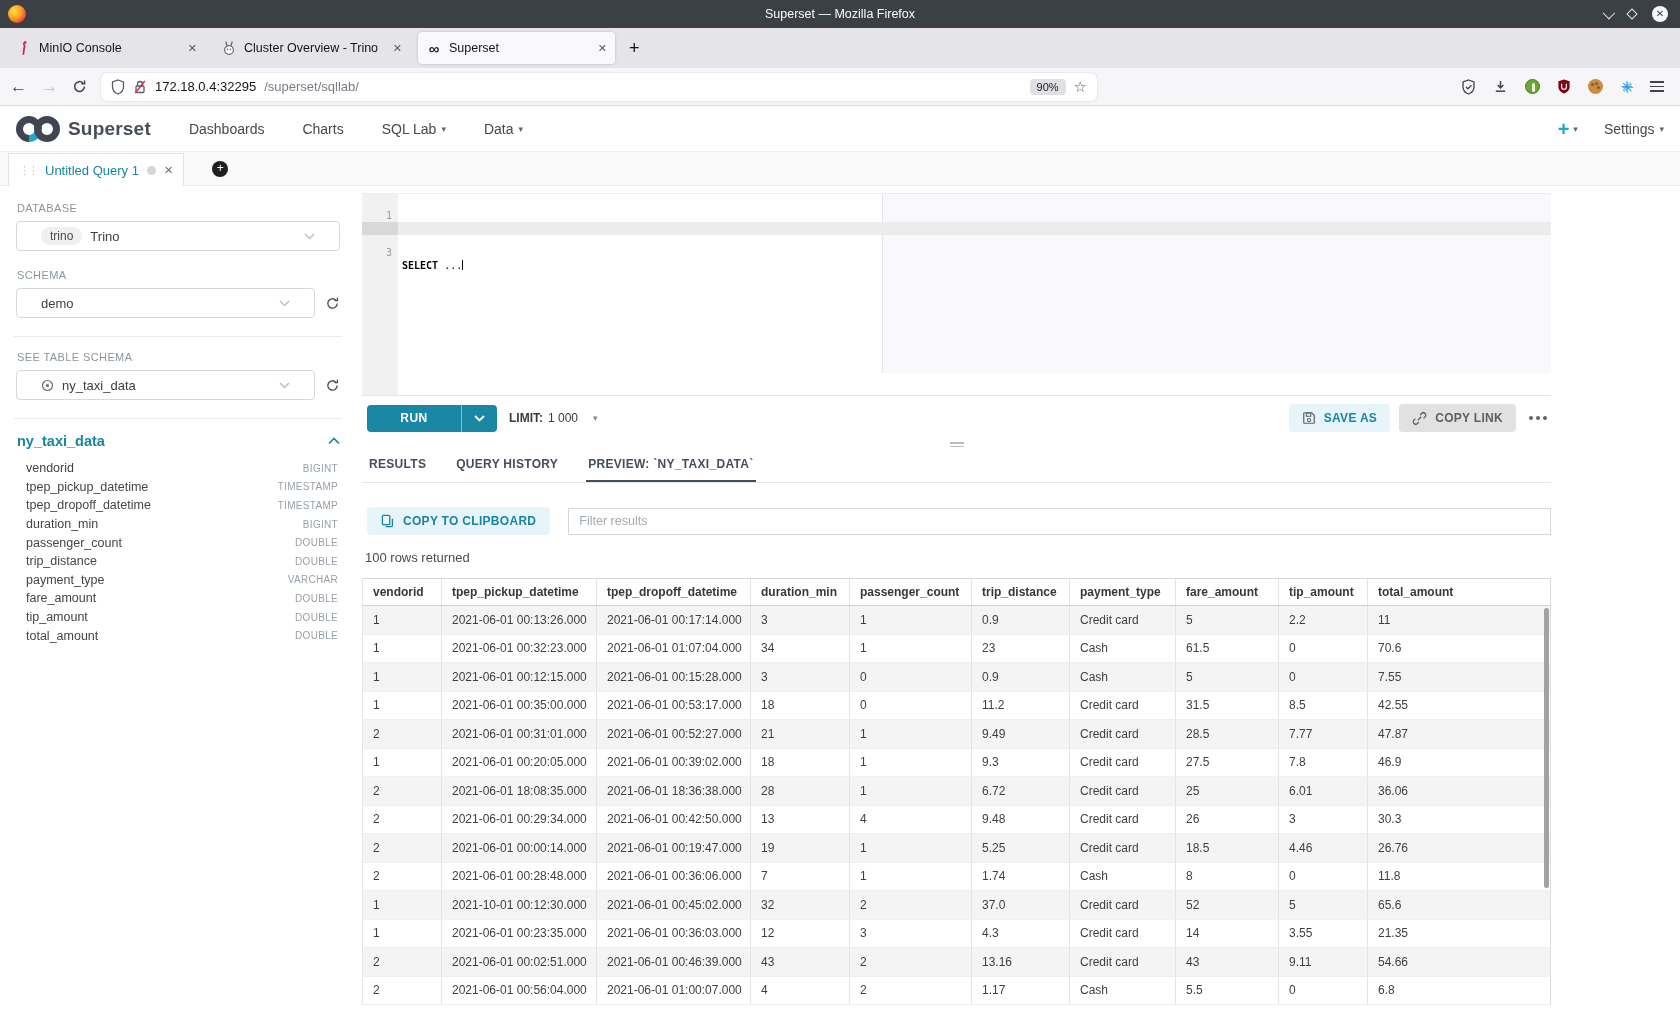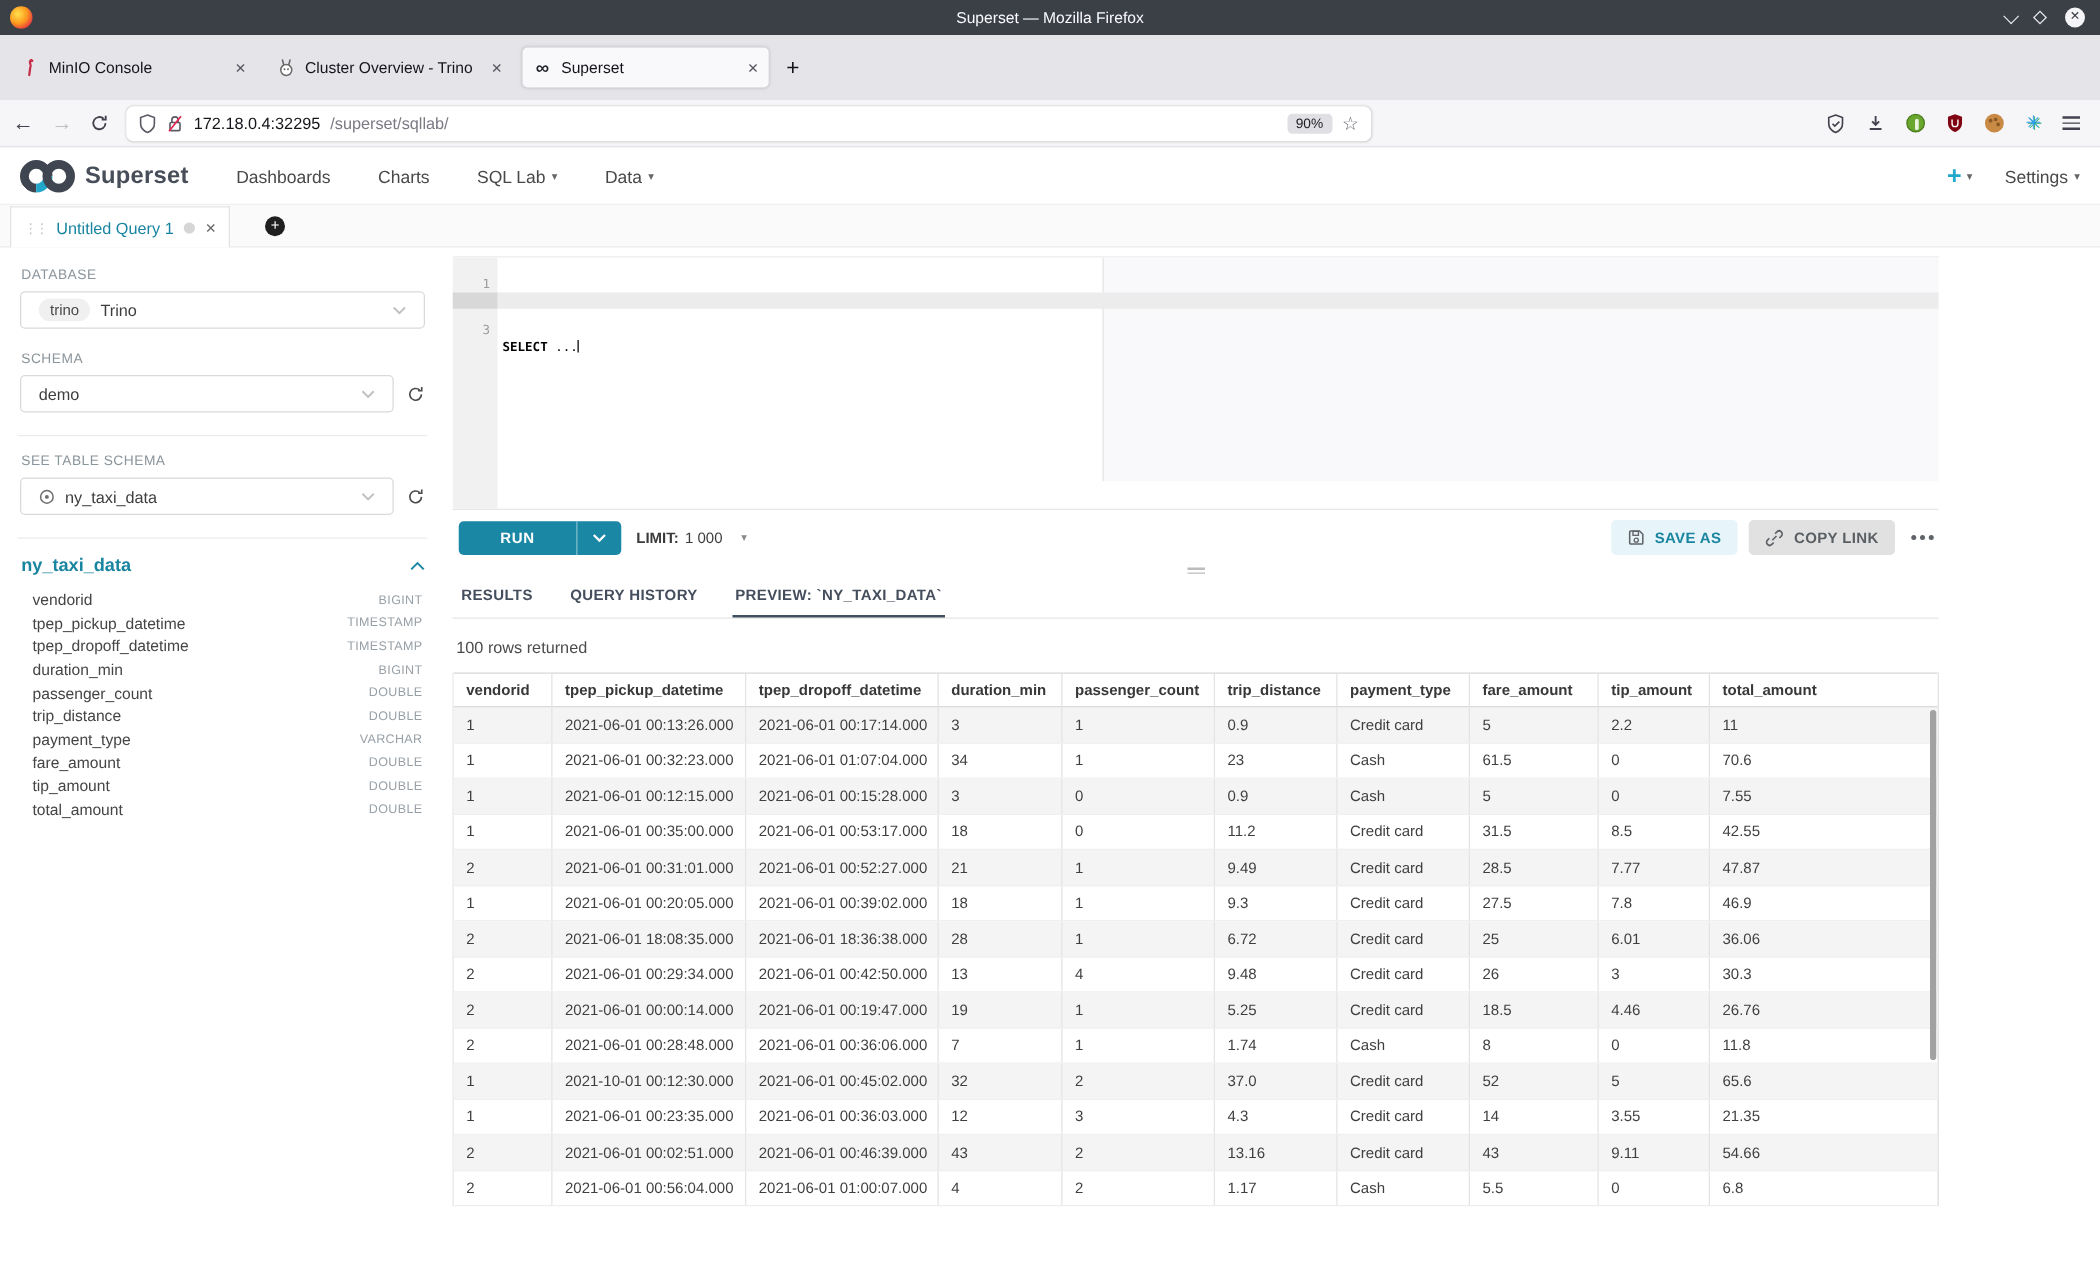--- a/index.html
+++ b/index.html
@@ -11,21 +11,21 @@
   .titlebar { height:28px; background:#3b3f46; display:flex; align-items:center; position:relative; flex:0 0 auto; }
   .ff-logo { width:18px; height:18px; margin-left:8px; border-radius:50%;
     background:radial-gradient(circle at 35% 35%, #ffe14d 0%, #ff9a1f 45%, #e6413c 75%, #a4003d 100%); }
   .win-title { position:absolute; left:0; right:0; text-align:center; color:#fbfbfe; font-size:12.5px; }
   .win-ctrls { margin-left:auto; display:flex; align-items:center; gap:16px; padding-right:12px; z-index:2; }
   .wc { color:#e8e8ea; font-size:11px; line-height:1; cursor:default; }
   .wc-min { width:9px; height:9px; border-right:1.5px solid #e8e8ea; border-bottom:1.5px solid #e8e8ea; transform:rotate(45deg) translateY(-2px); }
   .wc-max { width:8px; height:8px; border:1.5px solid #e8e8ea; transform:rotate(45deg); }
   .wc-close { width:16px; height:16px; background:#f5f5f7; border-radius:50%; color:#3b3f46; font-size:10px; display:flex; align-items:center; justify-content:center; }
 
-  .tabstrip { height:52px; background:#e5e5e9; display:flex; align-items:center; padding:0 8px; gap:8px; flex:0 0 auto; }
+  .tabstrip { height:40px; background:#e5e5e9; display:flex; align-items:center; padding:0 8px; gap:8px; flex:0 0 auto; }
   .fftab { width:197px; height:32px; border-radius:4px; display:flex; align-items:center; padding:0 8px; gap:7px; color:#15141a; font-size:12.5px; }
   .fftab.active { background:#f9f9fb; box-shadow:0 0 3px rgba(0,0,0,.18); }
   .fftab .title { flex:1; white-space:nowrap; overflow:hidden; }
   .fftab .tclose { color:#585862; font-size:11px; }
   .newtab { color:#15141a; font-size:18px; margin-left:6px; font-weight:400; }
   .tab-ico { width:16px; height:16px; flex:0 0 auto; display:flex; align-items:center; justify-content:center; }
   .inf { font-size:15px; font-weight:700; color:#23252e; line-height:1; }
 
   .urlbar { height:38px; background:#f6f6f8; border-bottom:1px solid #dcdce1; display:flex; align-items:center; padding:0 10px; gap:14px; flex:0 0 auto; }
   .navbtn { font-size:17px; color:#42414d; line-height:1; }
@@ -63,21 +63,21 @@
   .qtab .lbl { color:#1985a0; font-size:13px; }
   .qtab .dot { width:9px; height:9px; border-radius:50%; background:#d6d6d6; }
   .qtab .x { color:#6b6b6b; font-size:11px; }
   .addtab { width:16px; height:16px; border-radius:50%; background:#1f1f1f; color:#fff; font-size:12px; line-height:15px; text-align:center; margin:0 0 8px 28px; }
 
   
   .main { flex:1; display:flex; min-height:0; }
   .sidebar { width:356px; flex:0 0 356px; padding:16px 16px 0 16px; }
   .side-label { font-size:11px; color:#8b959c; letter-spacing:.4px; margin:0 0 7px 1px; }
   .sel-row { display:flex; align-items:center; gap:10px; margin-bottom:18px; }
-  .sel { flex:1; height:30px; border:1px solid #d9d9d9; border-radius:4px; background:#fff; display:flex; align-items:center; padding:0 14px; gap:8px; }
+  .sel { flex:1; height:30px; border:1px solid #d9d9d9; border-radius:4px; background:#fff; display:flex; align-items:center; padding:0 24px; gap:8px; }
   .sel .val { font-size:13px; color:#3d3d3d; flex:1; }
   .pill { background:#f0f0f0; border-radius:10px; font-size:12px; color:#4a4a4a; padding:2px 9px; }
   .divider { border-top:1px solid #ececec; margin:16px -2px 14px; }
   .tbl-head { display:flex; align-items:center; margin:4px 0 10px 1px; }
   .tbl-head .t { color:#1985a0; font-size:14.5px; font-weight:700; flex:1; }
   .col-row { display:flex; align-items:center; height:18.6px; padding:0 2px 0 10px; }
   .col-row .n { flex:1; font-size:12.5px; color:#454545; }
   .col-row .ty { font-size:10px; color:#98a0a7; letter-spacing:.3px; }
 
   .pane { flex:1; min-width:0; padding:7px 0 0 6px; }
@@ -469,20 +469,30 @@
             <i></i>
             <i></i>
           </div>
 
         <div class="res-tabs">
           <div class="res-tab">RESULTS</div>
           <div class="res-tab">QUERY HISTORY</div>
           <div class="res-tab active">PREVIEW: `NY_TAXI_DATA`</div>
         </div>
 
+        <div class="filter-row">
+          <div class="copyclip">
+            <svg width="13" height="14" viewBox="0 0 14 15">
+                <rect x="1.5" y="1.5" width="8" height="10" rx="1" fill="none" stroke="#1985a0" stroke-width="1.4"></rect>
+                <path d="M5 13.5 H11 a1.3 1.3 0 0 0 1.3-1.3 V5" fill="none" stroke="#1985a0" stroke-width="1.4"></path>
+              </svg>
+            <span>COPY TO CLIPBOARD</span>
+          </div>
+          <input class="filter-input" placeholder="Filter results" style="">
+        </div>
 
         <div class="rowcount">100 rows returned</div>
 
         <div class="rtable">
           <div class="rt-row rt-head">
 
           <div class="rt-th">vendorid</div>
               <div class="rt-th">tpep_pickup_datetime</div>
               <div class="rt-th">tpep_dropoff_datetime</div>
               <div class="rt-th">duration_min</div>

